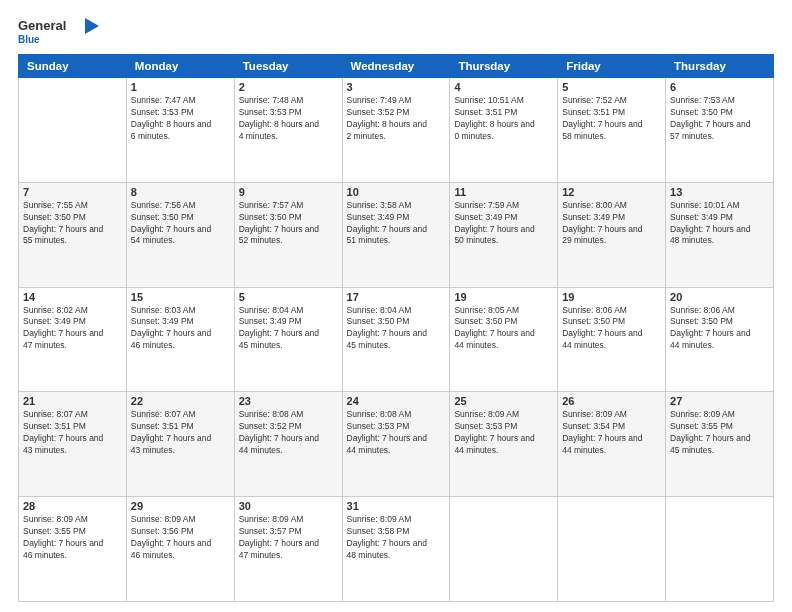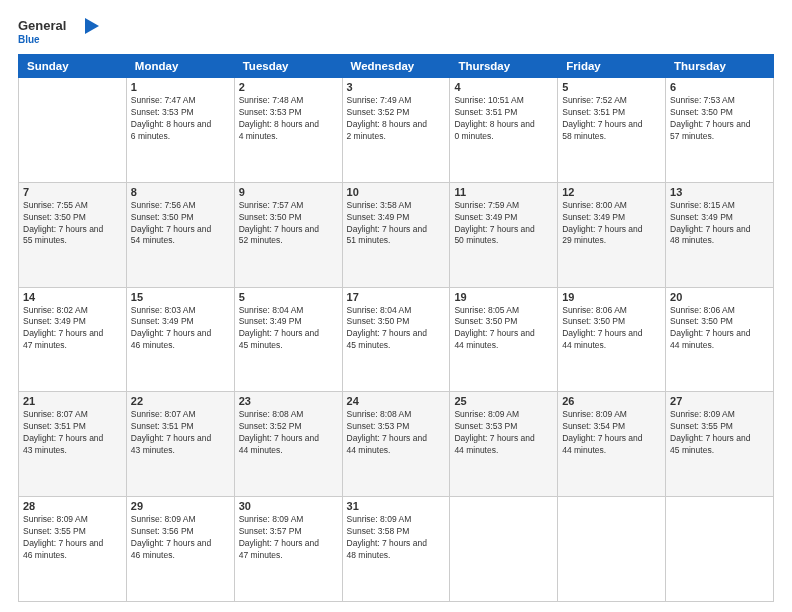--- a/index.html
+++ b/index.html
@@ -223,21 +223,21 @@
             <div class="day-info">
               <div>Sunrise: 8:00 AM</div>
               <div>Sunset: 3:49 PM</div>
               <div>Daylight: 7 hours and</div>
               <div>29 minutes.</div>
             </div>
           </td>
           <td>
             <span class="day-number">13</span>
             <div class="day-info">
-              <div>Sunrise: 8:15 AM</div>
+              <div>Sunrise: 10:01 AM</div>
               <div>Sunset: 3:49 PM</div>
               <div>Daylight: 7 hours and</div>
               <div>48 minutes.</div>
             </div>
           </td>
         </tr>
         <tr>
           <td>
             <span class="day-number">14</span>
             <div class="day-info">

